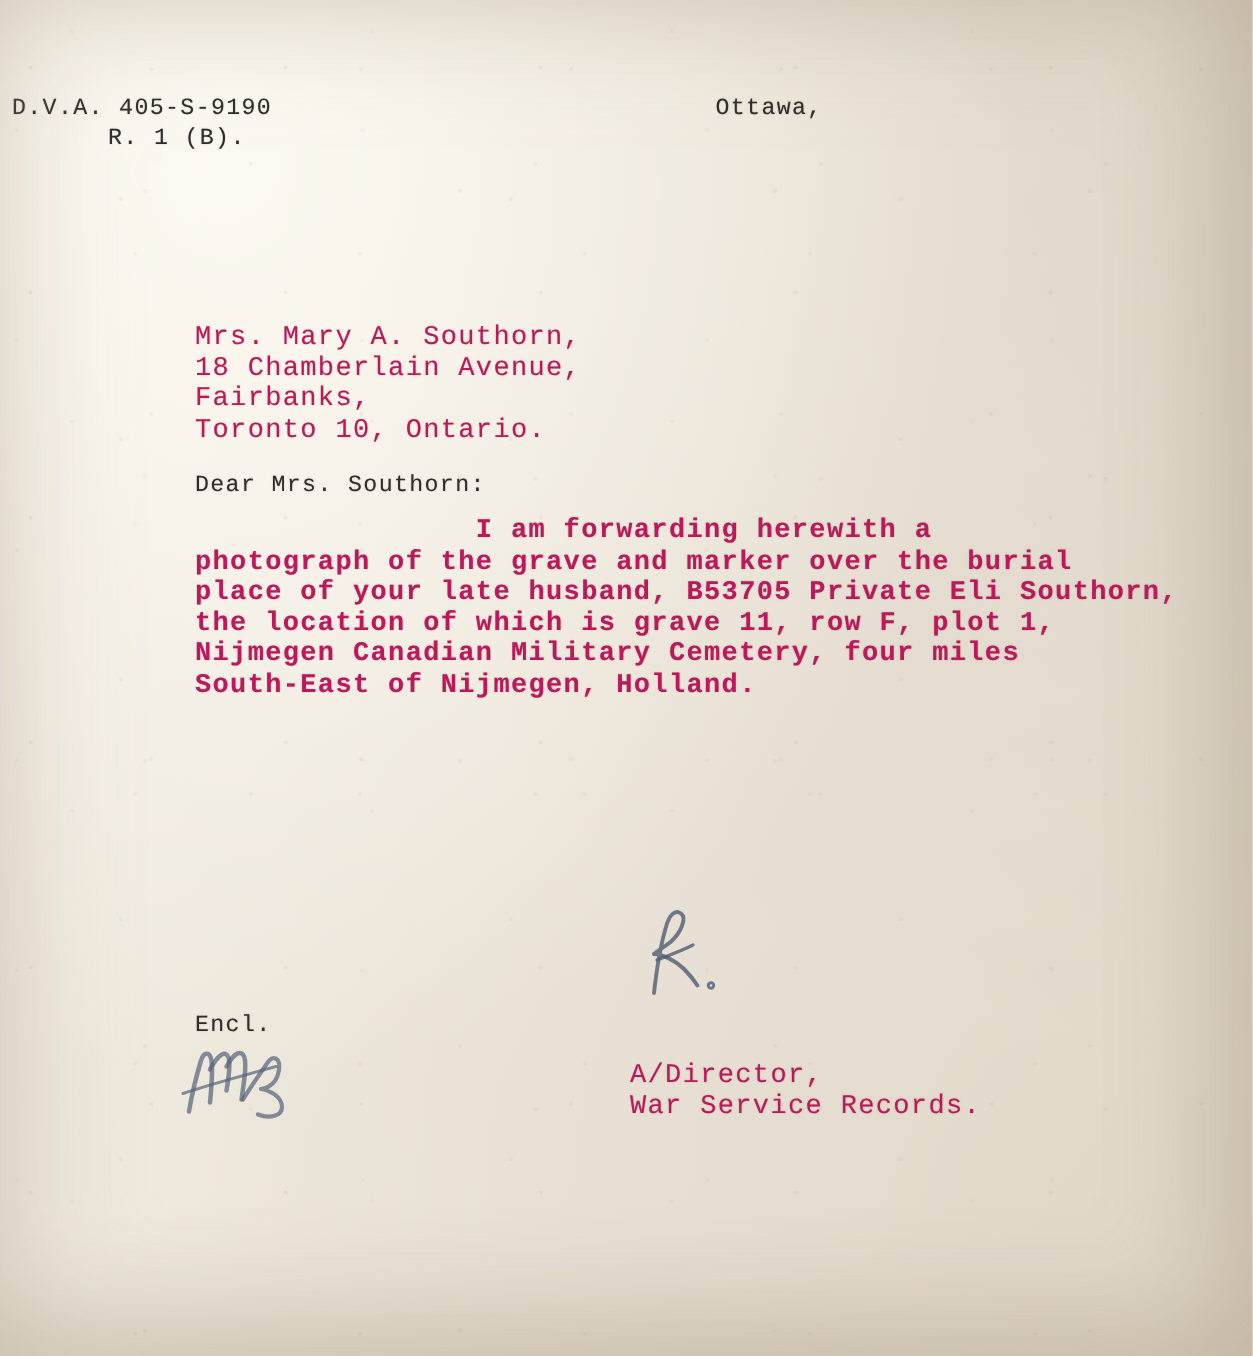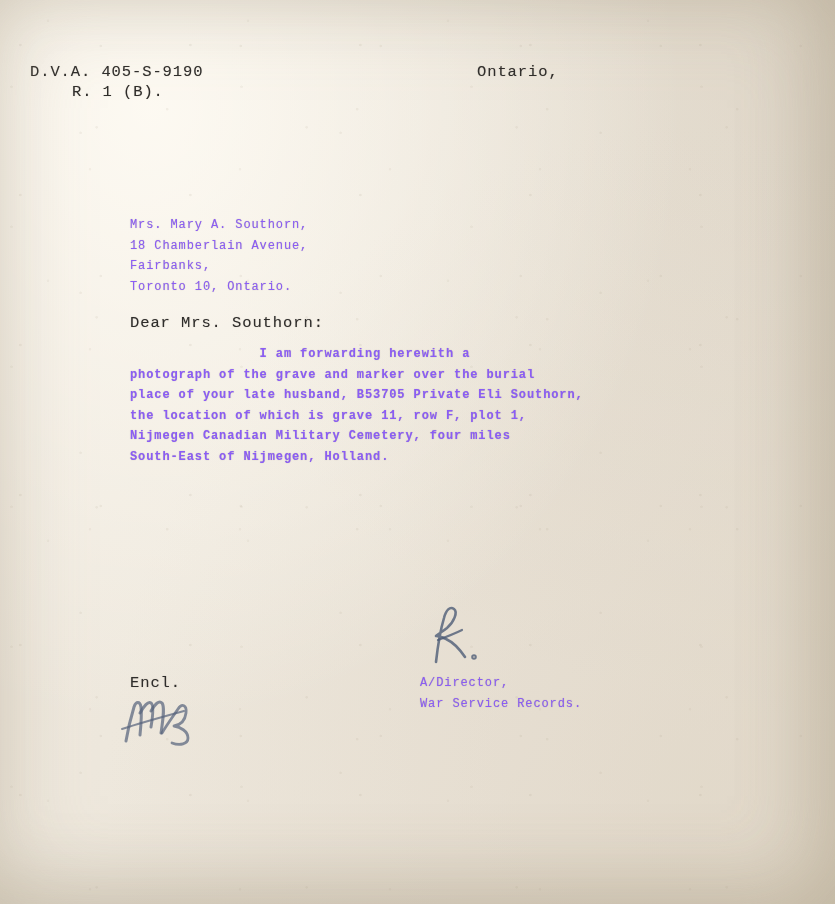--- a/index.html
+++ b/index.html
@@ -56,37 +56,37 @@
     white-space: pre;
     font-size: 15.5px;
     letter-spacing: 0.9px;
     line-height: 20px;
     color: #2f2d2b;
     text-shadow: 0 0 1px rgba(70,62,52,0.35);
   }
   .blk {
     position: absolute;
     white-space: pre;
-    font-size: 12px;
+    font-size: 18px;
     letter-spacing: 0.9px;
     line-height: 20.5px;
-    color: #8b5cf6;
+    color: #be185d;
     text-shadow: 0 0 1px rgba(70,62,52,0.35);
   }
   
-  #ref-1      { left: 8px;   top: 62px; margin-left: 22px; }
+  #ref-1      { left: 8px;   top: 62px; }
   #ref-2      { left: 72px;  top: 82px; }
   #place      { left: 477px; top: 62px; }
   #date       { left: 477px; top: 102px; }
   #addr       { left: 130px; top: 215px; }
   #salutation { left: 130px; top: 313px; }
   #body-1     { left: 130px; top: 344px; font-weight: bold; }
   #body-2     { left: 130px; top: 479px; }
   #closing    { left: 420px; top: 553px; }
-  #sig-title  { left: 420px; top: 673px; font-family: Liberation Mono, monospace; }
+  #sig-title  { left: 420px; top: 707px; font-family: Liberation Mono, monospace; }
   #encl       { left: 130px; top: 673px; }
 
   .signature {
     position: absolute;
     left: 408px;
     top: 600px;
     width: 120px;
     height: 70px;
     pointer-events: none;
   }
@@ -105,21 +105,21 @@
 <body>
 
 <div class="paper"></div>
 <div class="speckles"></div>
 
 <div class="doc">
 
   <div class="line" id="ref-1">D.V.A. 405-S-9190</div>
   <div class="line" id="ref-2">R. 1 (B).</div>
 
-  <div class="line" id="place">Ontario,</div>
+  <div class="line" id="place">Ottawa,</div>
 
   <div class="blk" id="addr">Mrs. Mary A. Southorn,
 18 Chamberlain Avenue,
 Fairbanks,
 Toronto 10, Ontario.</div>
 
   <div class="line" id="salutation">Dear Mrs. Southorn:</div>
 
   <div class="blk" id="body-1">                I am forwarding herewith a
 photograph of the grave and marker over the burial

